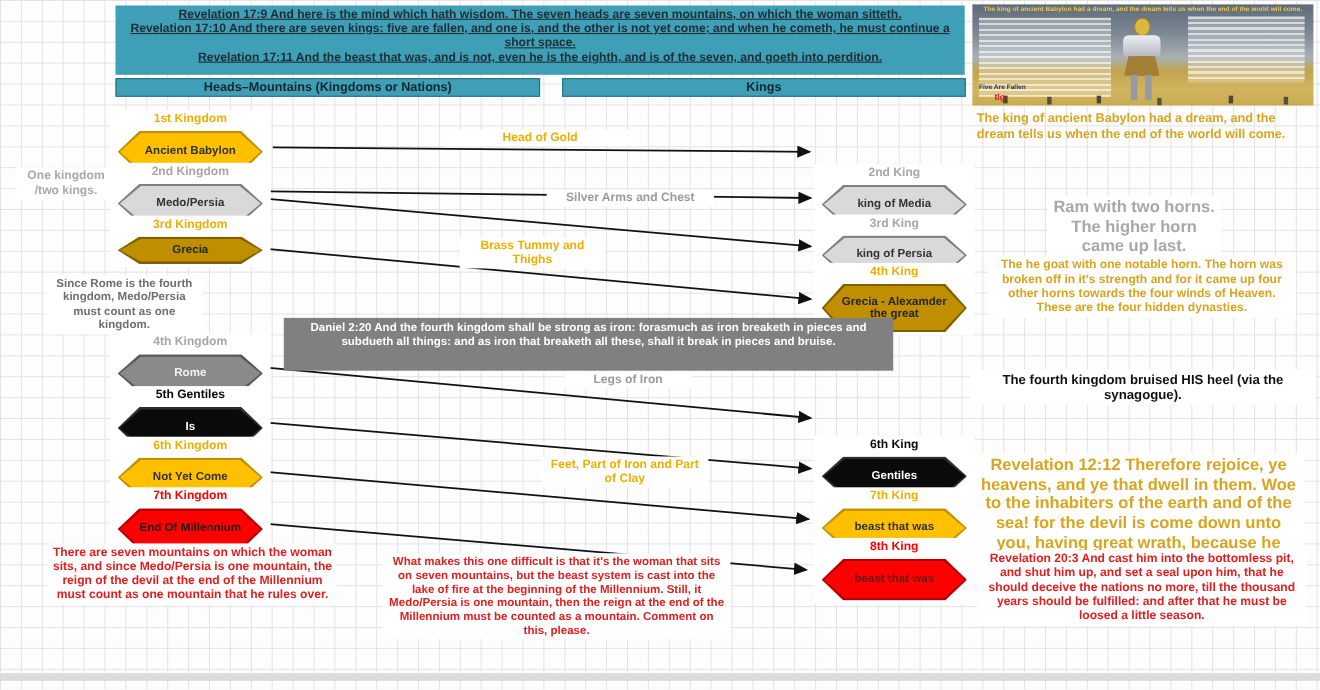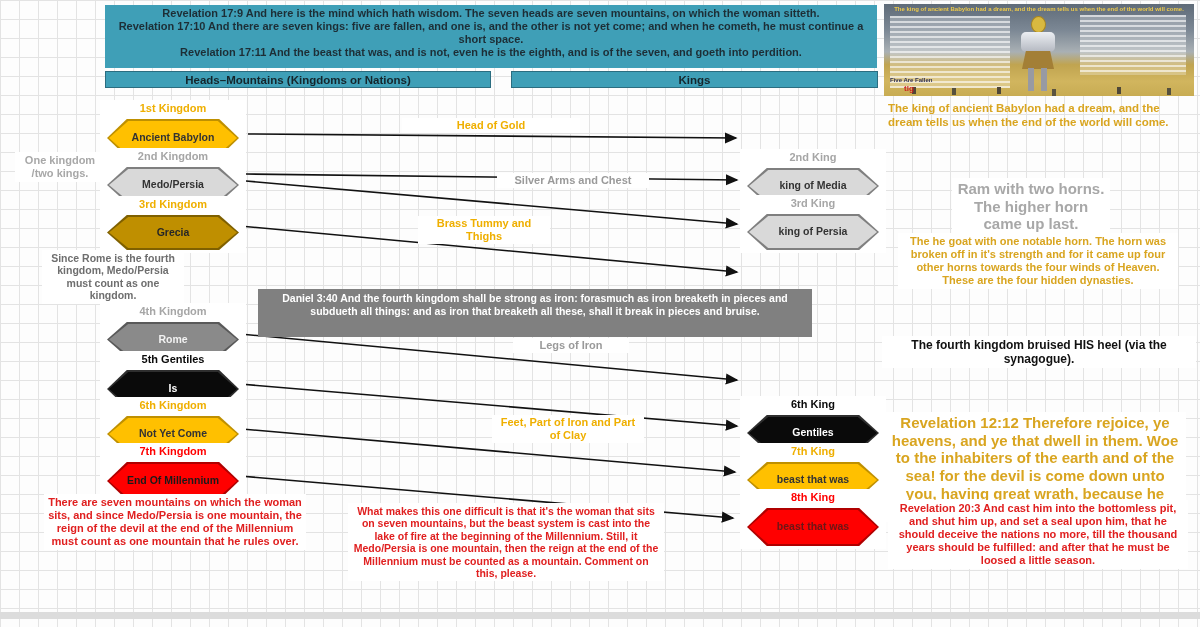--- a/index.html
+++ b/index.html
@@ -15,21 +15,21 @@
   .verse-box { left:105px; top:5px; width:772px; height:63px; background:#3f9fb7;
     color:#1d2e36; font-size:11px; font-weight:bold; line-height:1.18; text-align:center;
     white-space:pre-line; padding:2px 8px; }
   .col-hdr { top:71px; height:17px; background:#3f9fb7; border:1px solid #2b6d80;
     color:#15262c; font-size:11.5px; font-weight:bold; display:flex; align-items:center; justify-content:center; }
   .col-hdr-left { left:105px; width:386px; }
   .col-hdr-right { left:511px; width:367px; }
 
   
   #arrows { left:0; top:0; width:1200px; height:627px; z-index:1; pointer-events:none; }
-  .layer2 { z-index:2; }
+  .layer2 { z-index:2;text-decoration:underline; }
 
   
   .hex-block { width:146px; background:#ffffff; z-index:2; padding:1px 0 3px 0; }
   .lab { font-size:11px; font-weight:bold; text-align:center; height:14px; line-height:14px; }
   .hex-out { position:relative; width:132px; margin:4px auto 0 auto;
     clip-path:polygon(0 50%, 15% 0, 85% 0, 100% 50%, 85% 100%, 15% 100%); }
   .hex-in { position:absolute; inset:2px;
     clip-path:polygon(0 50%, 15% 0, 85% 0, 100% 50%, 85% 100%, 15% 100%);
     display:flex; align-items:center; justify-content:center; text-align:center;
     font-size:10.5px; font-weight:bold; line-height:1.08; padding:0 16px; }
@@ -119,21 +119,21 @@
       </div>
   </div>
   <div class="abs hex-block" style="left:100px;top:148px;" data-style="silver">
     <div class="lab">2nd Kingdom</div>
     <div class="hex-out" style="height:36px;">
         <div class="hex-in">Medo/Persia</div>
       </div>
   </div>
   <div class="abs hex-block" style="left:100px;top:196px;" data-style="darkgold">
     <div class="lab">3rd Kingdom</div>
-    <div class="hex-out" style="height:35px;">
+    <div class="hex-out" style="height:25px;">
         <div class="hex-in">Grecia</div>
       </div>
   </div>
   <div class="abs hex-block" style="left:100px;top:303px;" data-style="gray">
     <div class="lab">4th Kingdom</div>
     <div class="hex-out" style="height:35px;">
         <div class="hex-in">Rome</div>
       </div>
   </div>
   <div class="abs hex-block" style="left:100px;top:351px;" data-style="black">
@@ -158,20 +158,26 @@
   <div class="abs hex-block" style="left:740px;top:149px;" data-style="silver">
     <div class="lab">2nd King</div>
     <div class="hex-out" style="height:36px;">
         <div class="hex-in">king of Media</div>
       </div>
   </div>
   <div class="abs hex-block" style="left:740px;top:195px;" data-style="silver">
     <div class="lab">3rd King</div>
     <div class="hex-out" style="height:36px;">
         <div class="hex-in">king of Persia</div>
+      </div>
+  </div>
+  <div class="abs hex-block" style="left:740px;top:239px;" data-style="darkgold">
+    <div class="lab">4th King</div>
+    <div class="hex-out" style="height:44px;">
+        <div class="hex-in">Grecia - Alexamder the great</div>
       </div>
   </div>
   <div class="abs hex-block" style="left:740px;top:396px;" data-style="black">
     <div class="lab">6th King</div>
     <div class="hex-out" style="height:36px;">
         <div class="hex-in">Gentiles</div>
       </div>
   </div>
   <div class="abs hex-block" style="left:740px;top:443px;" data-style="gold">
     <div class="lab">7th King</div>
@@ -185,21 +191,21 @@
         <div class="hex-in">beast that was</div>
       </div>
   </div>
 
   <div class="abs mid mid-gold" style="left:402px;top:118px;width:178px;">Head of Gold</div>
   <div class="abs mid mid-gray" style="left:497px;top:173px;width:152px;">Silver Arms and Chest</div>
   <div class="abs mid mid-gold" style="left:418px;top:216px;width:132px;">Brass Tummy and Thighs</div>
   <div class="abs mid mid-gray" style="left:513px;top:338px;width:116px;">Legs of Iron</div>
   <div class="abs mid mid-gold" style="left:492px;top:415px;width:152px;">Feet, Part of Iron and Part of Clay</div>
 
-  <div class="abs daniel">Daniel 3:40  And the fourth kingdom shall be strong as iron: forasmuch as iron breaketh in pieces and subdueth all things: and as iron that breaketh all these, shall it break in pieces and bruise.</div>
+  <div class="abs daniel">Daniel 2:20  And the fourth kingdom shall be strong as iron: forasmuch as iron breaketh in pieces and subdueth all things: and as iron that breaketh all these, shall it break in pieces and bruise.</div>
 
   <div class="abs note note-gray-lt" style="left:15px;top:152px;width:90px;font-size:11px;">One kingdom /two kings.</div>
   <div class="abs note note-gray" style="left:42px;top:250px;width:142px;font-size:10.5px;">Since Rome is the fourth kingdom, Medo/Persia must count as one kingdom.</div>
   <div class="abs note note-red" style="left:44px;top:494px;width:262px;font-size:11px;">There are  seven mountains on which the woman sits, and since Medo/Persia is one mountain, the reign of the devil at the end of the Millennium must count as one mountain that he rules over.</div>
   <div class="abs note note-red" style="left:348px;top:503px;width:316px;font-size:10.5px;">What makes this one difficult is that it's the woman that sits on seven mountains, but the beast system is cast into the lake of fire at the beginning of the Millennium.  Still, it Medo/Persia is one mountain, then the reign at the end of the Millennium must be counted as a mountain. Comment on this, please.</div>
   <div class="abs note note-gold bg-none" style="left:884px;top:100px;width:312px;font-size:11.5px;text-align:left;">The king of ancient Babylon had a dream, and the dream tells us when the end of the world will come.</div>
   <div class="abs note note-gray-lt" style="left:952px;top:178px;width:158px;font-size:15px;">Ram with two horns. The higher horn came up last.</div>
   <div class="abs note note-gold" style="left:898px;top:233px;width:280px;font-size:11px;">The he goat with one notable horn. The horn was broken off in it's strength and for it came up four other horns towards the four winds of Heaven. These are the four hidden dynasties.</div>
   <div class="abs note note-black" style="left:882px;top:336px;width:314px;font-size:12px;">The fourth kingdom bruised HIS heel (via the synagogue).</div>
   <div class="abs note note-gold" style="left:884px;top:412px;width:302px;font-size:15px;">Revelation 12:12  Therefore rejoice, ye heavens, and ye that dwell in them. Woe to the inhabiters of the earth and of the sea! for the devil is come down unto you, having great wrath, because he knoweth that he hath but a short time.</div>

